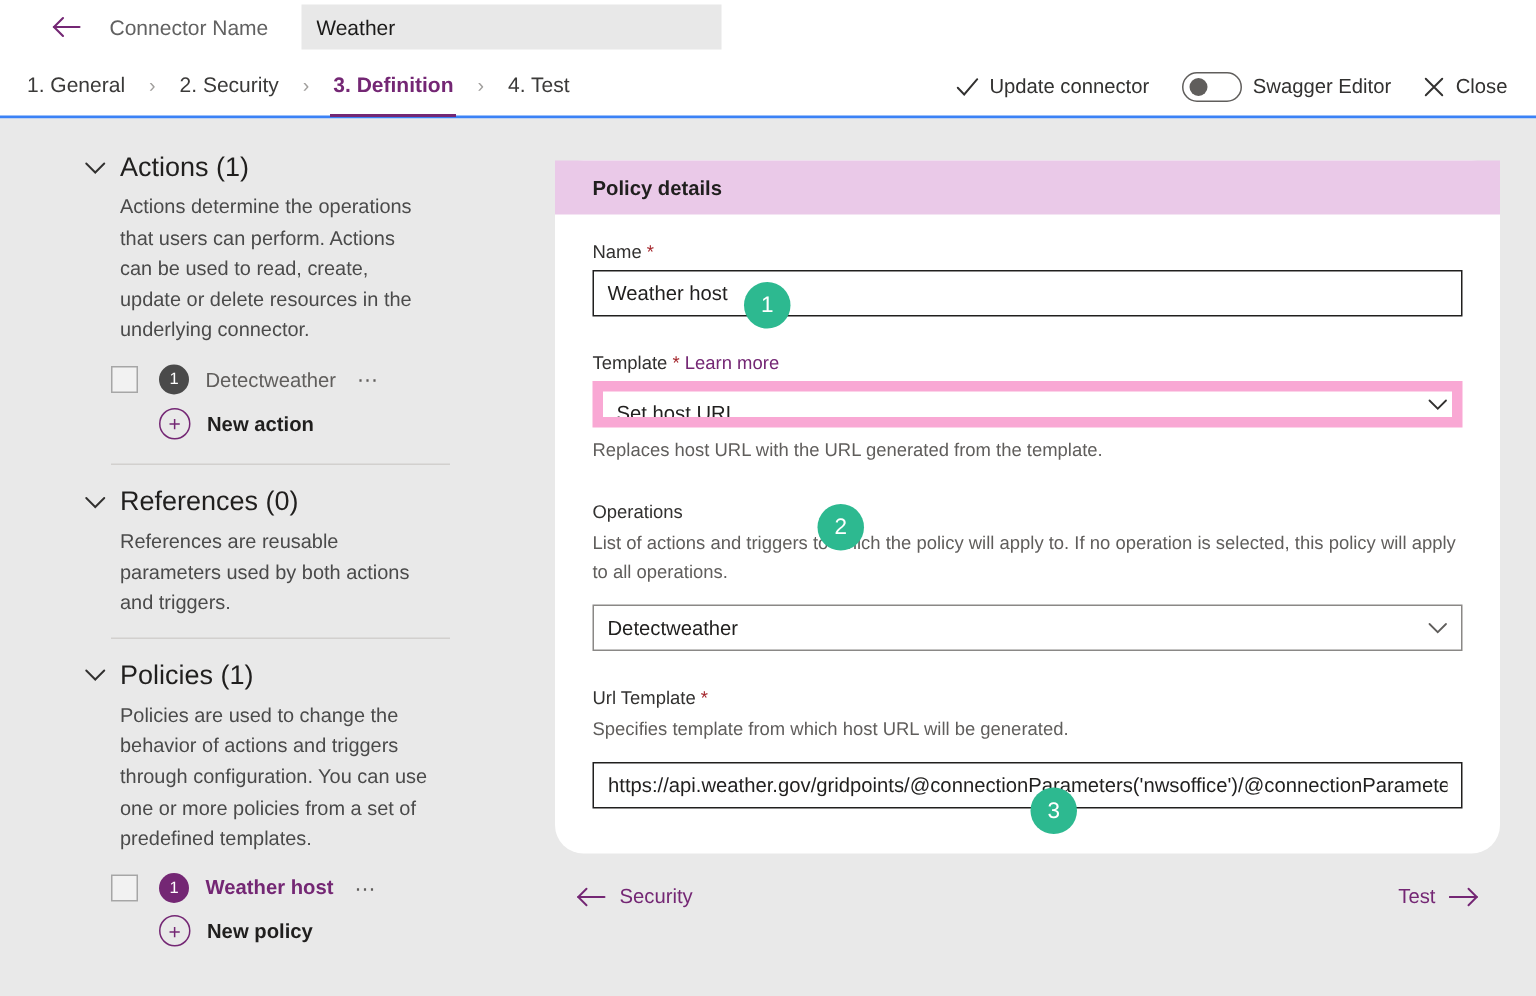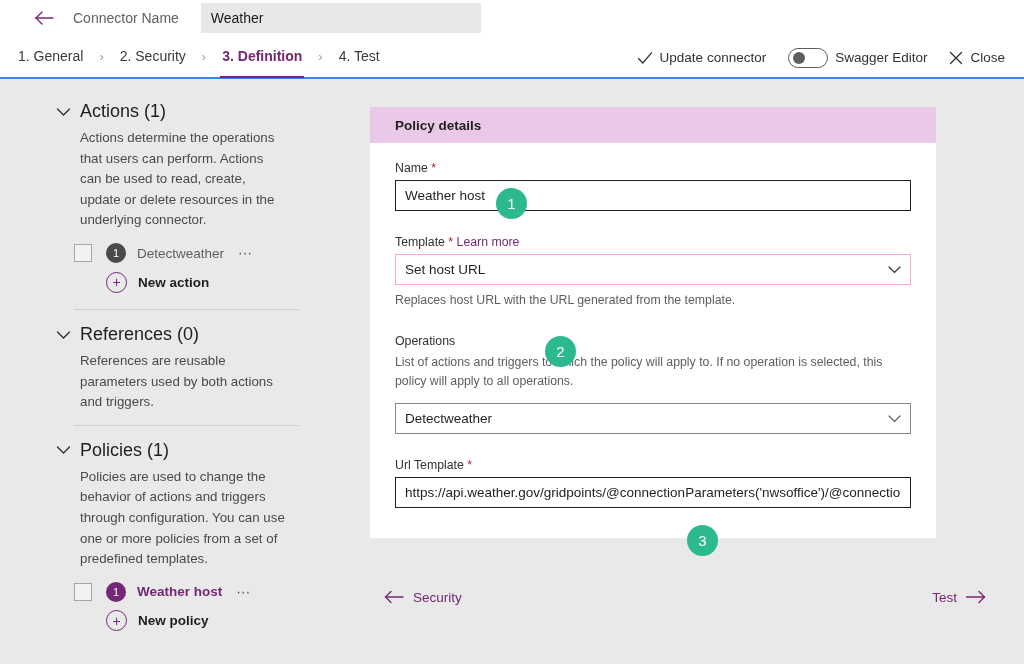--- a/index.html
+++ b/index.html
@@ -244,22 +244,23 @@
     background: #d2d0ce;
     width: 226px;
     margin: 12px 0 14px 18px;
   }
 
   
   .panel {
     position: absolute;
     left: 370px;
     top: 28px;
-    width: 566px;
+    width: 630px;
     background: #ffffff;
+    border-radius: 19px;
   }
   .panel-header {
     background: #eac9e8;
     height: 36px;
     display: flex;
     align-items: center;
     padding-left: 25px;
     position: relative;
   }
   .panel-header-title {
@@ -303,21 +304,21 @@
     right: 10px;
     top: 50%;
     transform: translateY(-50%);
     pointer-events: none;
     color: #323130;
     display: flex;
   }
   .tselect {
     width: 100%;
     height: 31px;
-    border: 1px solid #f9a8d4;
+    border: 7px solid #f9a8d4;
     background: #ffffff;
     font-family: "Liberation Sans", sans-serif;
     font-size: 13.5px;
     color: #201f1e;
     padding: 0 26px 0 9px;
     outline: none;
     appearance: none;
     -webkit-appearance: none;
     cursor: pointer;
     line-height: 29px;
@@ -359,21 +360,21 @@
     top: 498px;
     width: 630px;
     height: 40px;
     display: flex;
     align-items: center;
     justify-content: space-between;
     padding: 0 14px;
   }
   .navlink {
     display: flex;
-    align-items: flex-start;
+    align-items: flex-end;
     gap: 9px;
     color: #742774;
     font-size: 13.5px;
     cursor: pointer;
     white-space: nowrap;
   }
   .navlink svg { display: block; }
 </style>
 </head>
 <body>
@@ -540,20 +541,21 @@
         </div>
       </div>
 
       <div class="sp-24"></div>
 
       <div class="field">
         <label class="flabel">
           <span>Url Template</span>
           <span class="req">*</span>
         </label>
+        <div class="fhint" style="margin-top:0;margin-bottom:12px;">Specifies template from which host URL will be generated.</div>
         <input class="tinput urlfield-text" type="text" value="https://api.weather.gov/gridpoints/@connectionParameters('nwsoffice')/@connectionParameters('nwsgridx'),@connectionParameters('nwsgridy')/forecast" style="">
       </div>
     </div>
   </div>
 
   <div class="marker" style="left:496px; top:109px;">1</div>
   <div class="marker" style="left:545px; top:257px;">2</div>
   <div class="marker" style="left:687px; top:446px;">3</div>
 
   <div class="bottomnav">

